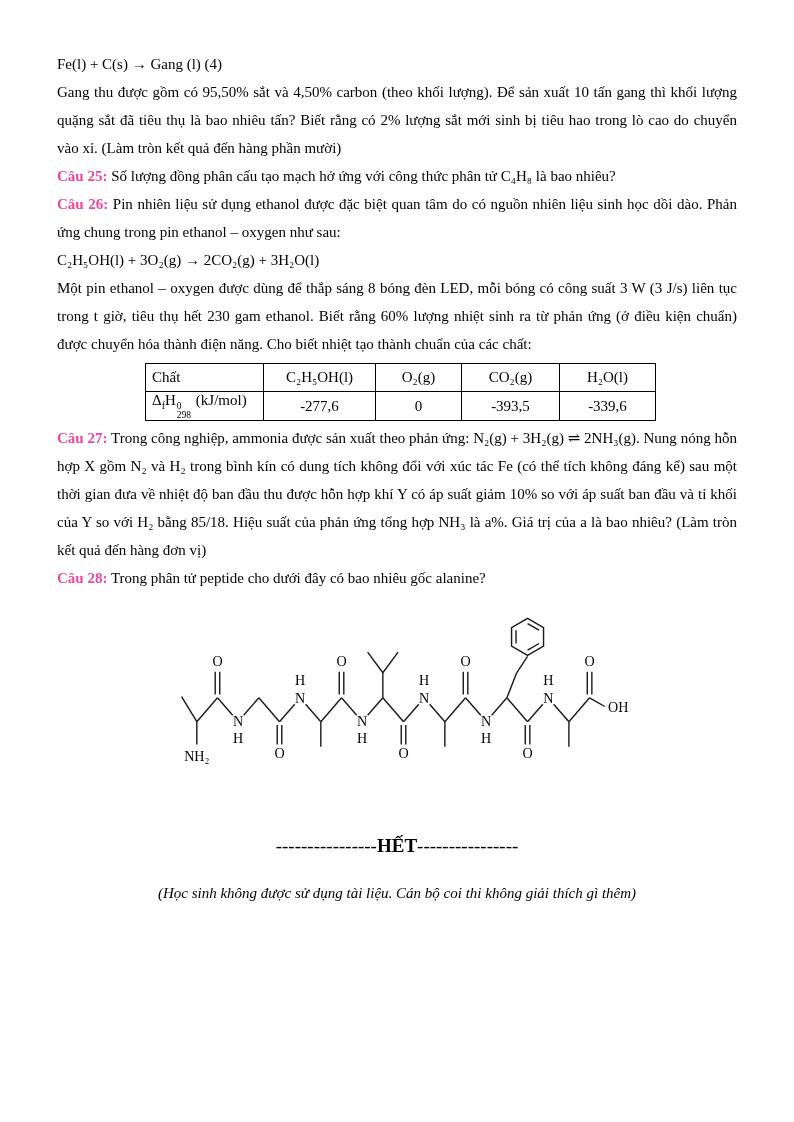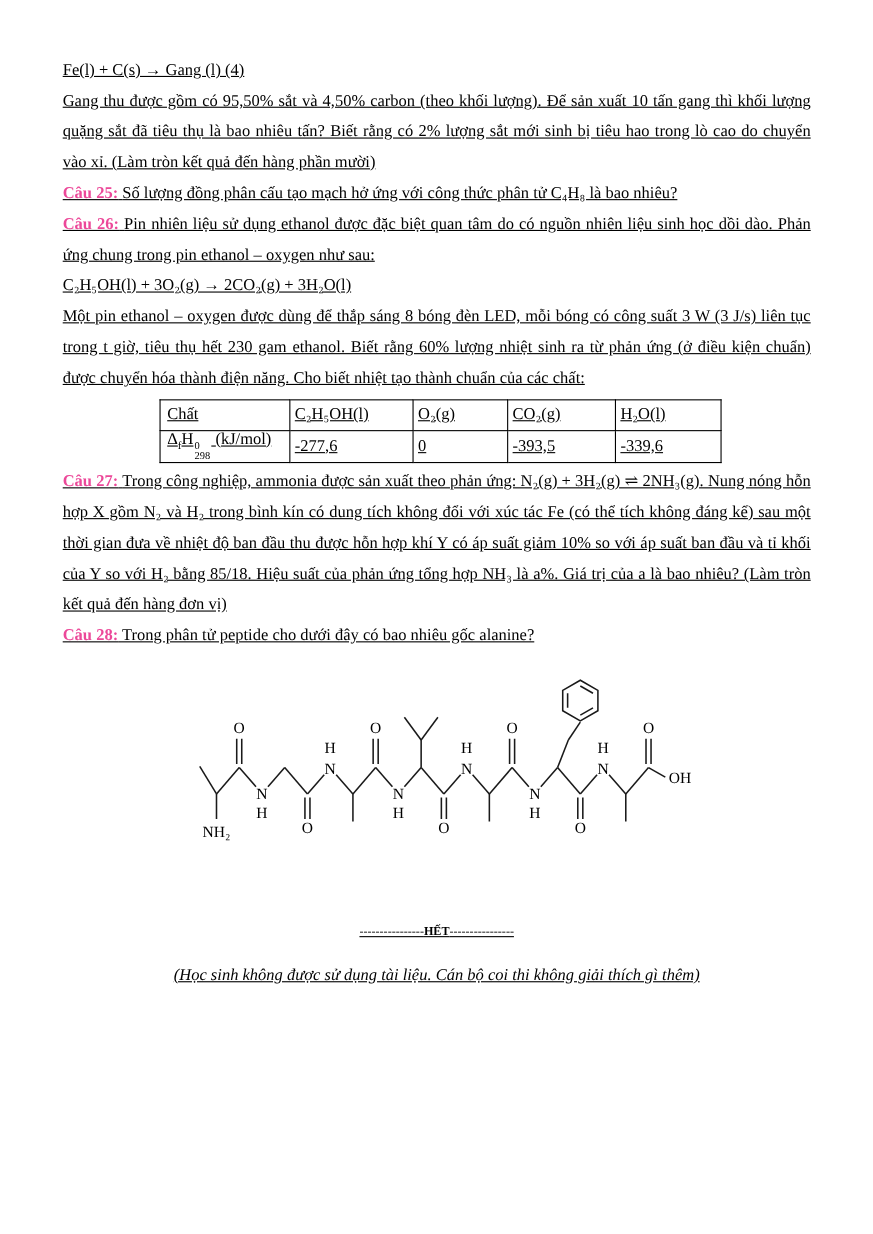--- a/index.html
+++ b/index.html
@@ -1,34 +1,34 @@
 <!DOCTYPE html>
 <html><head>
 <meta charset="utf-8">
 <style>
   html,body{margin:0;padding:0;background:#ffffff;}
   body{
     width:794px;height:1122px;overflow:hidden;
     font-family:"Liberation Serif","DejaVu Serif","DejaVu Sans",serif;
     font-size:15px;color:#000;
   }
-  .page{box-sizing:border-box;width:794px;height:828px;padding:50px 57px 0 57px;text-decoration:underline;}
+  .page{box-sizing:border-box;width:794px;height:828px;padding:50px 57px 0 57px;}
   .line,.para,.eq{margin:0;line-height:28px;}
   .para{text-align:justify;}
   .qlabel{color:#ec4899;font-weight:700;}
   table.enthalpy{border-collapse:collapse;table-layout:fixed;margin:5px 0 3px 88px;padding-left:31px;}
-  table.enthalpy td{border:1px solid #000;height:27px;text-align:left;padding:0 4px;font-size:15px;}
+  table.enthalpy td{border:1px solid #000;height:27px;text-align:center;padding:0 4px;font-size:15px;}
   table.enthalpy td.left{text-align:left;padding-left:6px;}
   .stack{display:inline-grid;grid-auto-flow:row;font-size:9.5px;line-height:9px;vertical-align:-4px;margin:0 1px;text-align:left;}
   .stack span{display:block;}
   sub.subf{font-size:10px;}
   .structure-wrap{text-align:center;margin-top:10px;}
   svg.peptide{display:inline-block;}
   .atom{font-family:"Liberation Serif","DejaVu Serif",serif;font-size:13px;fill:#000;}
-  .het-line{text-align:center;margin-top:54px;line-height:28px;font-size:11px;}
+  .het-line{text-align:center;margin-top:54px;line-height:28px;font-size:19px;}
   .het-bold{font-weight:700;}
   .exam-note{text-align:center;font-style:italic;margin-top:12px;line-height:28px;}
 </style>
 </head>
 <body>
 
 <div class="page">
 
   <p class="eq">Fe(l) + C(s) → Gang (l) (4)</p>
 

